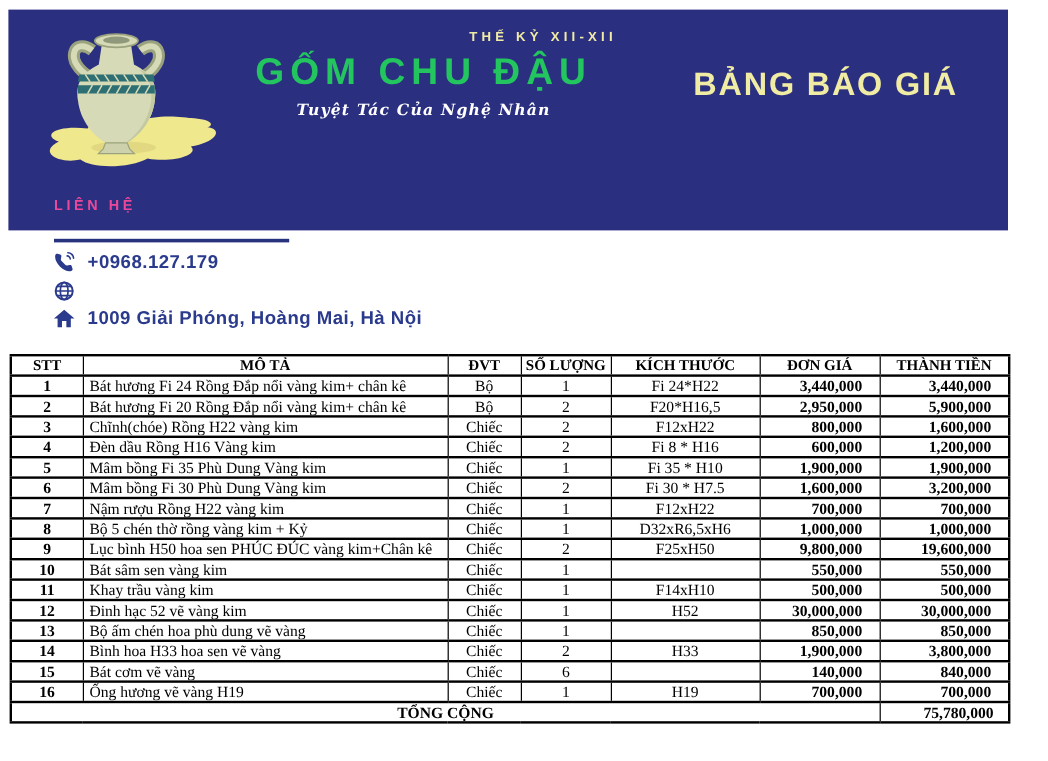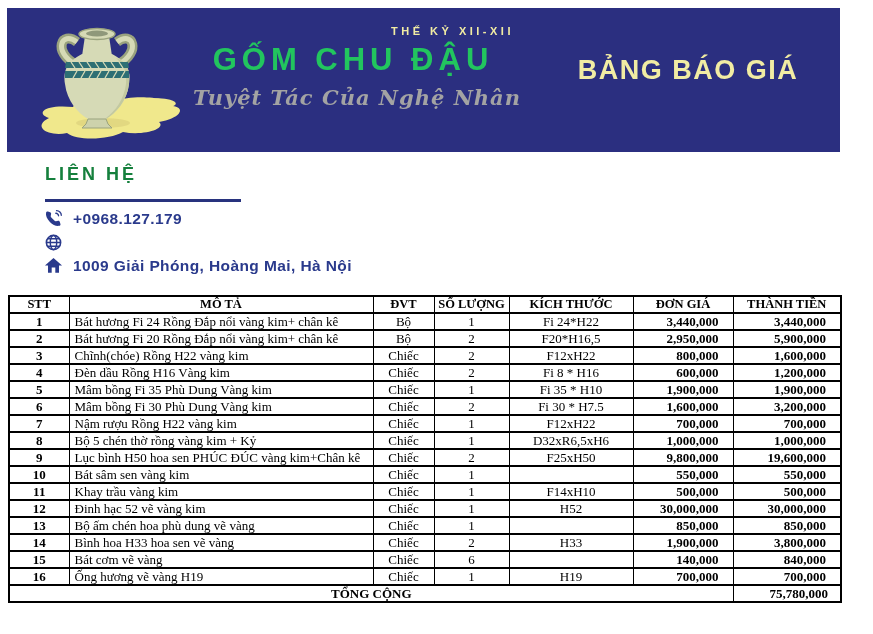--- a/index.html
+++ b/index.html
@@ -5,53 +5,53 @@
   * { box-sizing: border-box; }
   html,body {
     width: 873px; height: 634px; margin: 0; padding: 0;
     background: #ffffff; overflow: hidden;
     font-family: "Liberation Sans", sans-serif;
   }
   .abs { position: absolute; }
 
   
   .banner {
-    left: 7px; top: 8px; width: 833px; height: 144px;
+    left: 7px; top: 8px; width: 833px; height: 184px;
     background: #2B2F80;
   }
   .banner-logo { left: 14px; top: 4px; width: 170px; height: 140px; }
   .era-text {
     left: 185px; top: 17px; width: 322px;
     text-align: right; color: #F1ECA3;
     font-size: 11px; font-weight: bold; letter-spacing: 3.5px;
   }
   .brand-text {
     left: 178px; top: 34px; width: 336px;
     text-align: center; color: #22c55e;
     font-size: 31px; font-weight: bold; letter-spacing: 5px;
     white-space: nowrap;
   }
   .tagline-text {
     left: 178px; top: 77px; width: 336px;
-    text-align: right; color: #a3a3a3;
+    text-align: center; color: #ffffff;
     font-family: "DejaVu Serif", serif; font-style: italic;
-    font-size: 21px; font-weight: bold; letter-spacing: 1px;
+    font-size: 13px; font-weight: bold; letter-spacing: 1px;
     white-space: nowrap;
   }
   .doc-title {
     left: 556px; top: 47px; width: 250px;
     text-align: center; color: #F1ECA3;
     font-size: 27px; font-weight: bold; letter-spacing: 1.5px;
     white-space: nowrap;
   }
 
   
   .contact-heading {
     left: 45px; top: 164px;
-    color: #15803d; font-size: 18px; font-weight: bold; letter-spacing: 3px;
+    color: #ec4899; font-size: 12px; font-weight: bold; letter-spacing: 3px;
   }
   .contact-rule {
     left: 45px; top: 199px; width: 196px; height: 3px; background: #28337E;
   }
   .contact-row {
     left: 44px; display: flex; align-items: center; gap: 10px;
     color: #2A3A8C; font-size: 15.5px; font-weight: bold; letter-spacing: 0.4px;
   }
   .contact-row .cicon { width: 19px; height: 19px; flex: 0 0 19px; }
   .row-phone   { top: 209px; }

